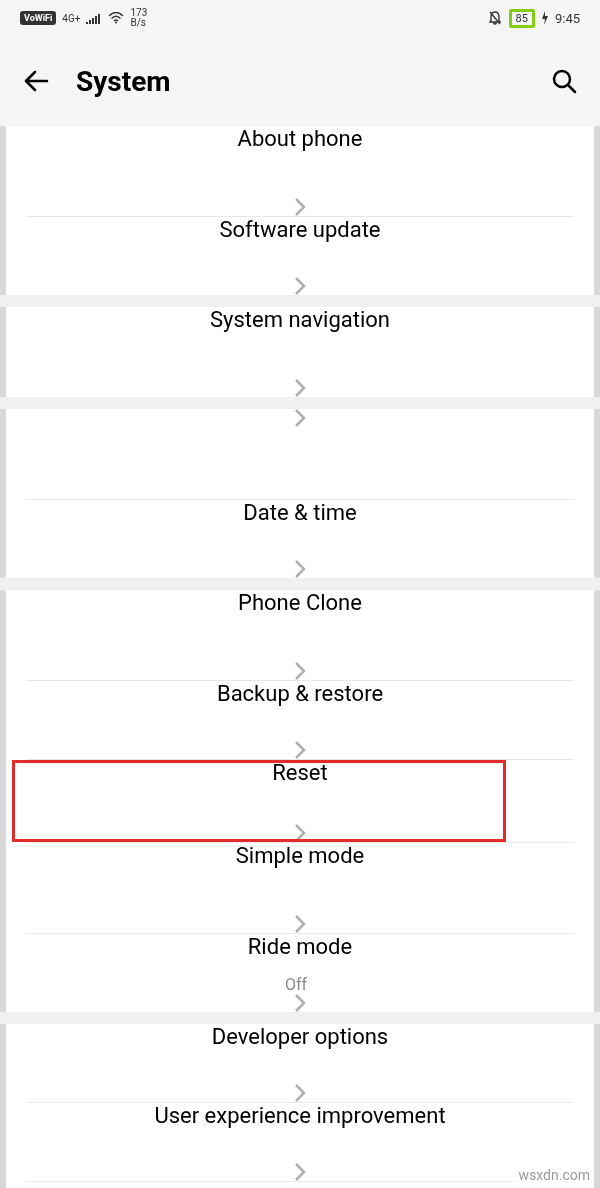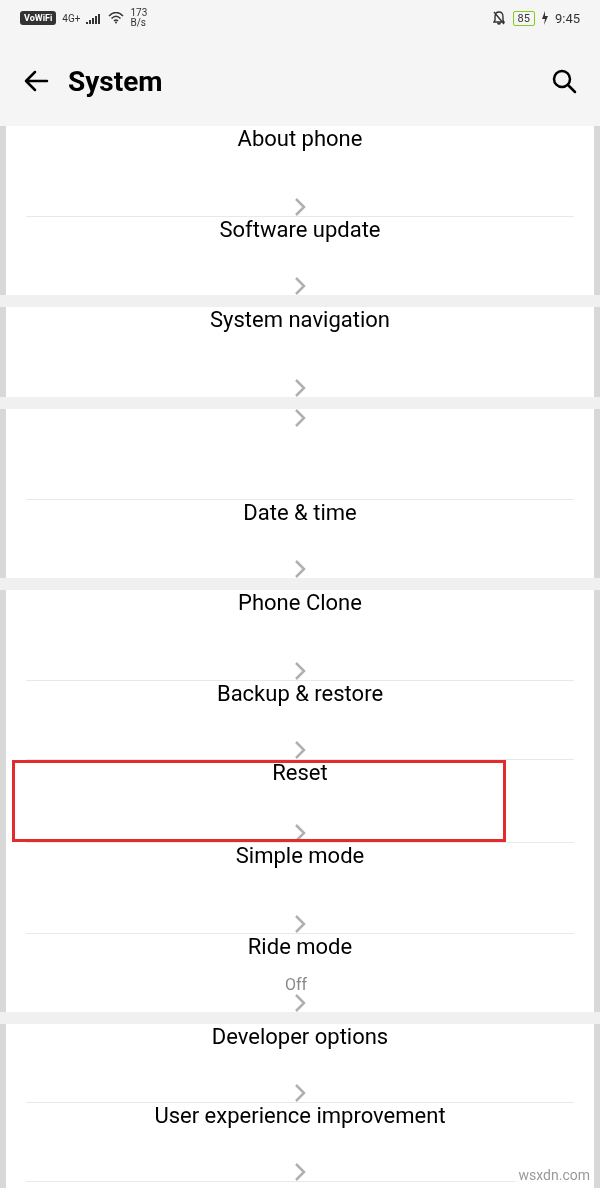--- a/index.html
+++ b/index.html
@@ -45,33 +45,33 @@
     }
     .bps {
       font-size: 10px;
       line-height: 1;
       display: flex;
       flex-direction: column;
       align-items: flex-start;
       justify-content: space-between;
     }
     .battery-box {
-      border: 1px solid #84cc16;
+      border: 3px solid #84cc16;
       padding: 0 4px;
       border-radius: 2px;
       font-size: 11px;
       display: inline-block;
     }
     .header {
       height: 90px;
       background: #f5f5f5;
       display: flex;
       align-items: center;
       padding: 0 20px;
-      gap: 16px;
+      gap: 24px;
     }
     .back-arrow {
       width: 32px;
       height: 32px;
       display: flex;
       align-items: center;
       justify-content: center;
     }
     .header-title {
       flex: 1;

